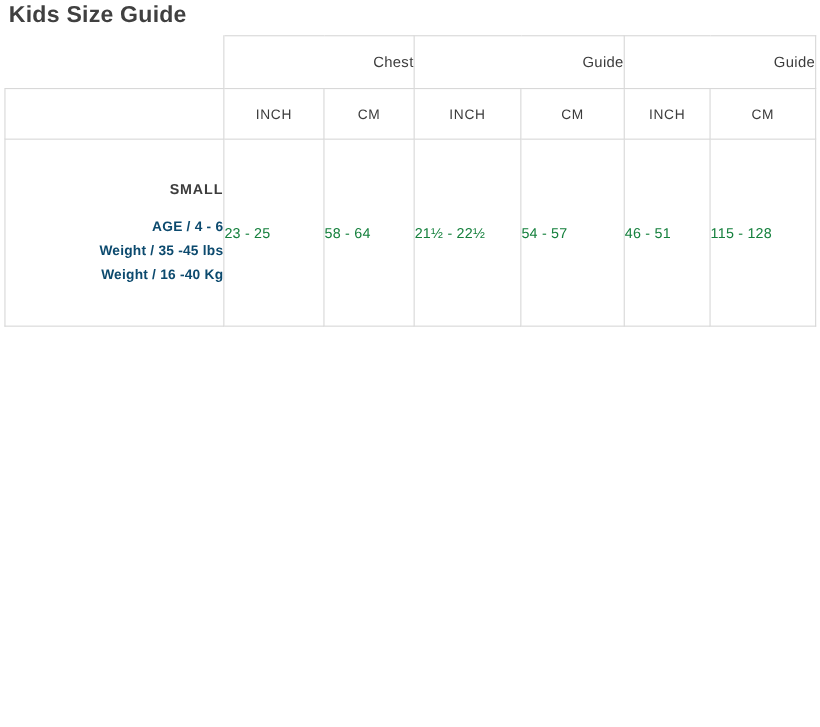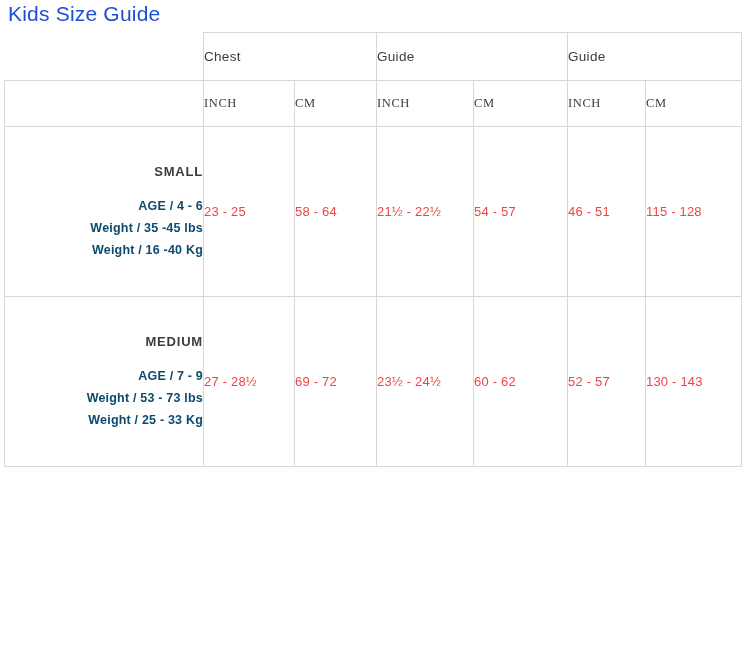--- a/index.html
+++ b/index.html
@@ -15,22 +15,22 @@
     -webkit-font-smoothing: antialiased;
   }
   .page {
     position: relative;
     width: 745px;
     height: 661px;
     box-sizing: border-box;
   }
   .title {
     font-size: 21px;
-    font-weight: 400;
-    color: #1d4ed8;
+    font-weight: 700;
+    color: #404040;
     padding: 2px 12px 6px 8px;
     letter-spacing: 0.2px;
   }
   table.size-guide {
     border-collapse: collapse;
     table-layout: fixed;
     width: 737px;
     margin-left: 4px;
   }
   table.size-guide td,
@@ -44,34 +44,33 @@
   col.c-size   { width: 199px; }
   col.c-ci     { width: 91px; }
   col.c-cc     { width: 82px; }
   col.c-wi     { width: 97px; }
   col.c-wc     { width: 94px; }
   col.c-hi     { width: 78px; }
   col.c-hc     { width: 96px; }
 
   .grp-head {
     height: 47px;
-    text-align: left;
+    text-align: right;
     font-size: 13.5px;
     font-weight: bold;
     color: #3c3c3c;
     letter-spacing: 0.3px;
   }
   .unit-head {
     height: 45px;
-    text-align: left;
+    text-align: center;
     font-size: 12.5px;
     font-weight: bold;
     color: #3c3c3c;
     letter-spacing: 0.6px;
-    font-family: Liberation Serif, serif;
   }
   .corner-cell {
     border-left-color: #ffffff;
     border-top-color: #ffffff;
   }
   .corner-cell.top {
     border-left-color: #ffffff;
     border-top-color: #ffffff;
   }
   .row-body {
@@ -92,21 +91,21 @@
   .size-detail {
     font-size: 12.5px;
     font-weight: bold;
     color: #0c4a6e;
     letter-spacing: 0.2px;
   }
   .meas {
     text-align: left;
     padding-left: 14px;
     font-size: 13px;
-    color: #ef4444;
+    color: #15803d;
     letter-spacing: 0.2px;
   }
 </style>
 </head>
 <body>
 
 <div class="page">
 
   <div class="title">Kids Size Guide</div>
 
@@ -147,31 +146,17 @@
           <div class="size-detail">Weight / 16 -40 Kg</div>
         </td>
         <td class="meas">23 - 25</td>
         <td class="meas">58 - 64</td>
         <td class="meas">21½ - 22½</td>
         <td class="meas">54 - 57</td>
         <td class="meas">46 - 51</td>
         <td class="meas">115 - 128</td>
       </tr>
 
-      <tr class="row-body">
-        <td class="size-cell">
-          <div class="size-name">MEDIUM</div>
-          <div class="size-detail">AGE / 7 - 9</div>
-          <div class="size-detail">Weight / 53 - 73 lbs</div>
-          <div class="size-detail">Weight / 25 - 33 Kg</div>
-        </td>
-        <td class="meas">27 - 28½</td>
-        <td class="meas">69 - 72</td>
-        <td class="meas">23½ - 24½</td>
-        <td class="meas">60 - 62</td>
-        <td class="meas">52 - 57</td>
-        <td class="meas">130 - 143</td>
-      </tr>
 
 
     </tbody>
   </table>
 </div>
 
 </body></html>

